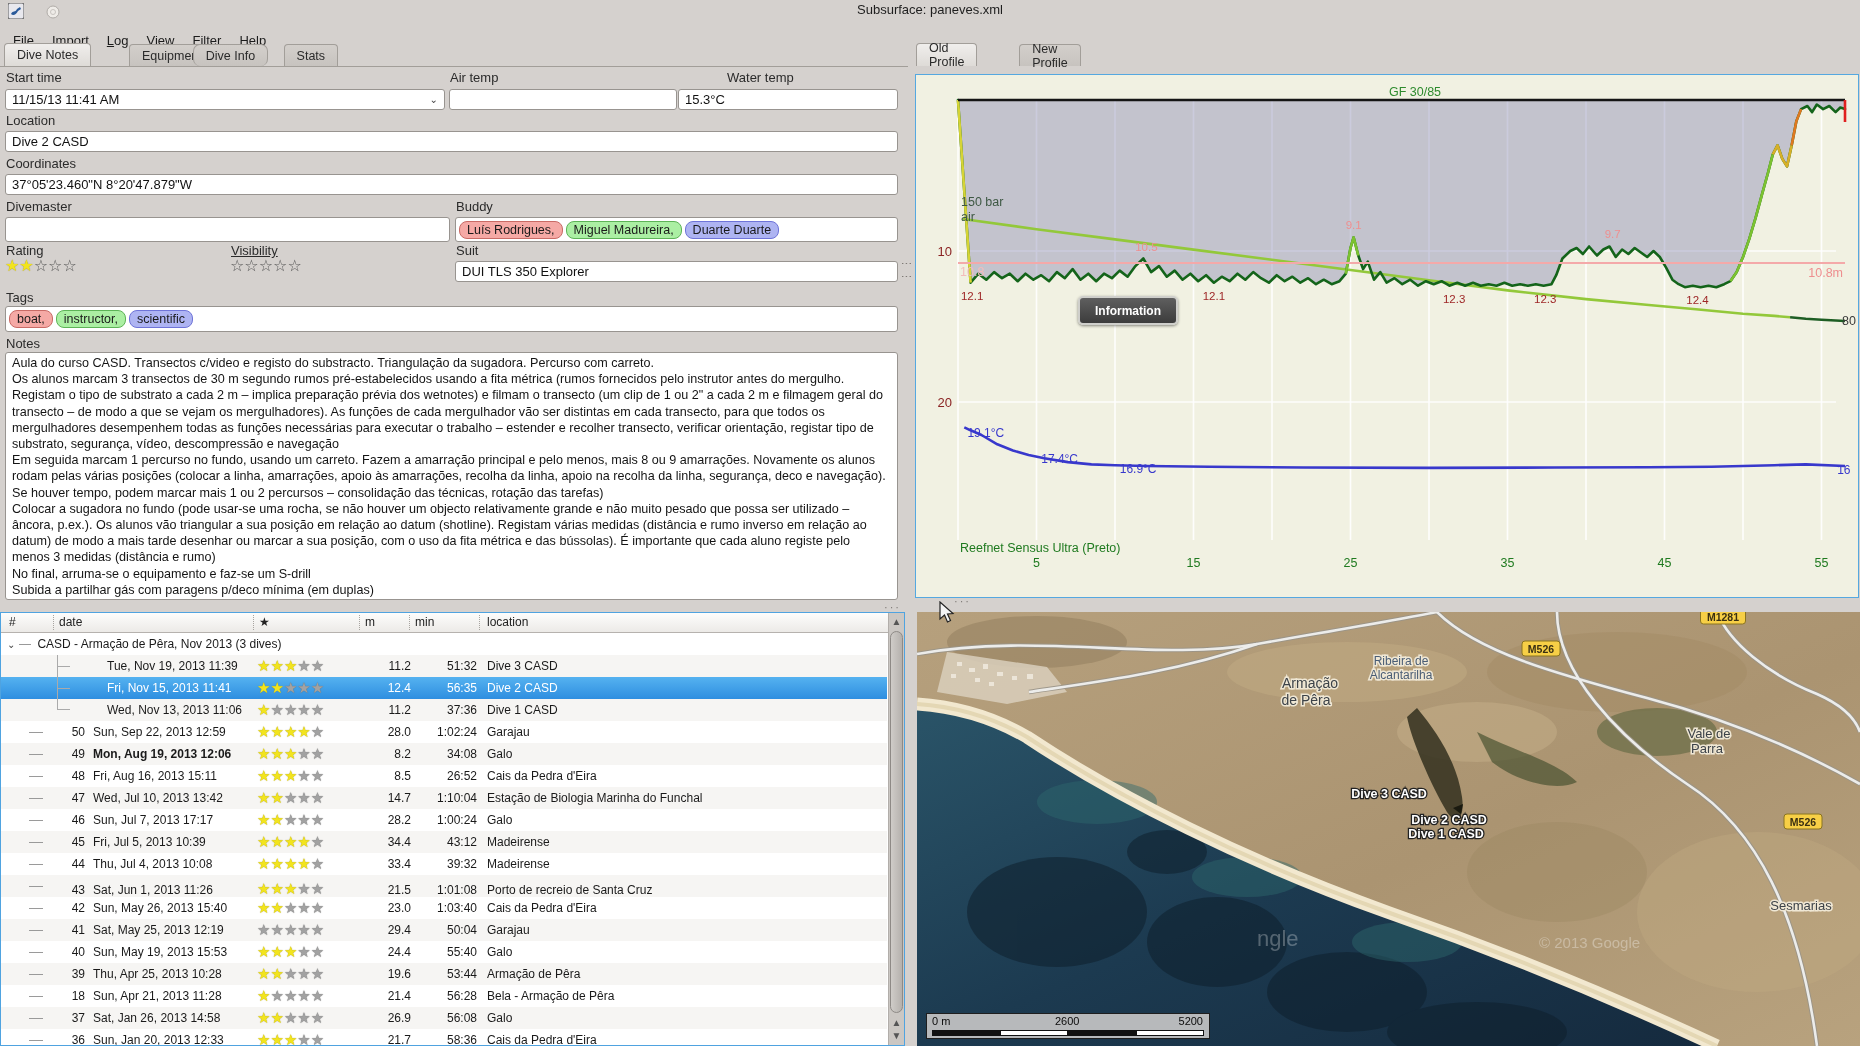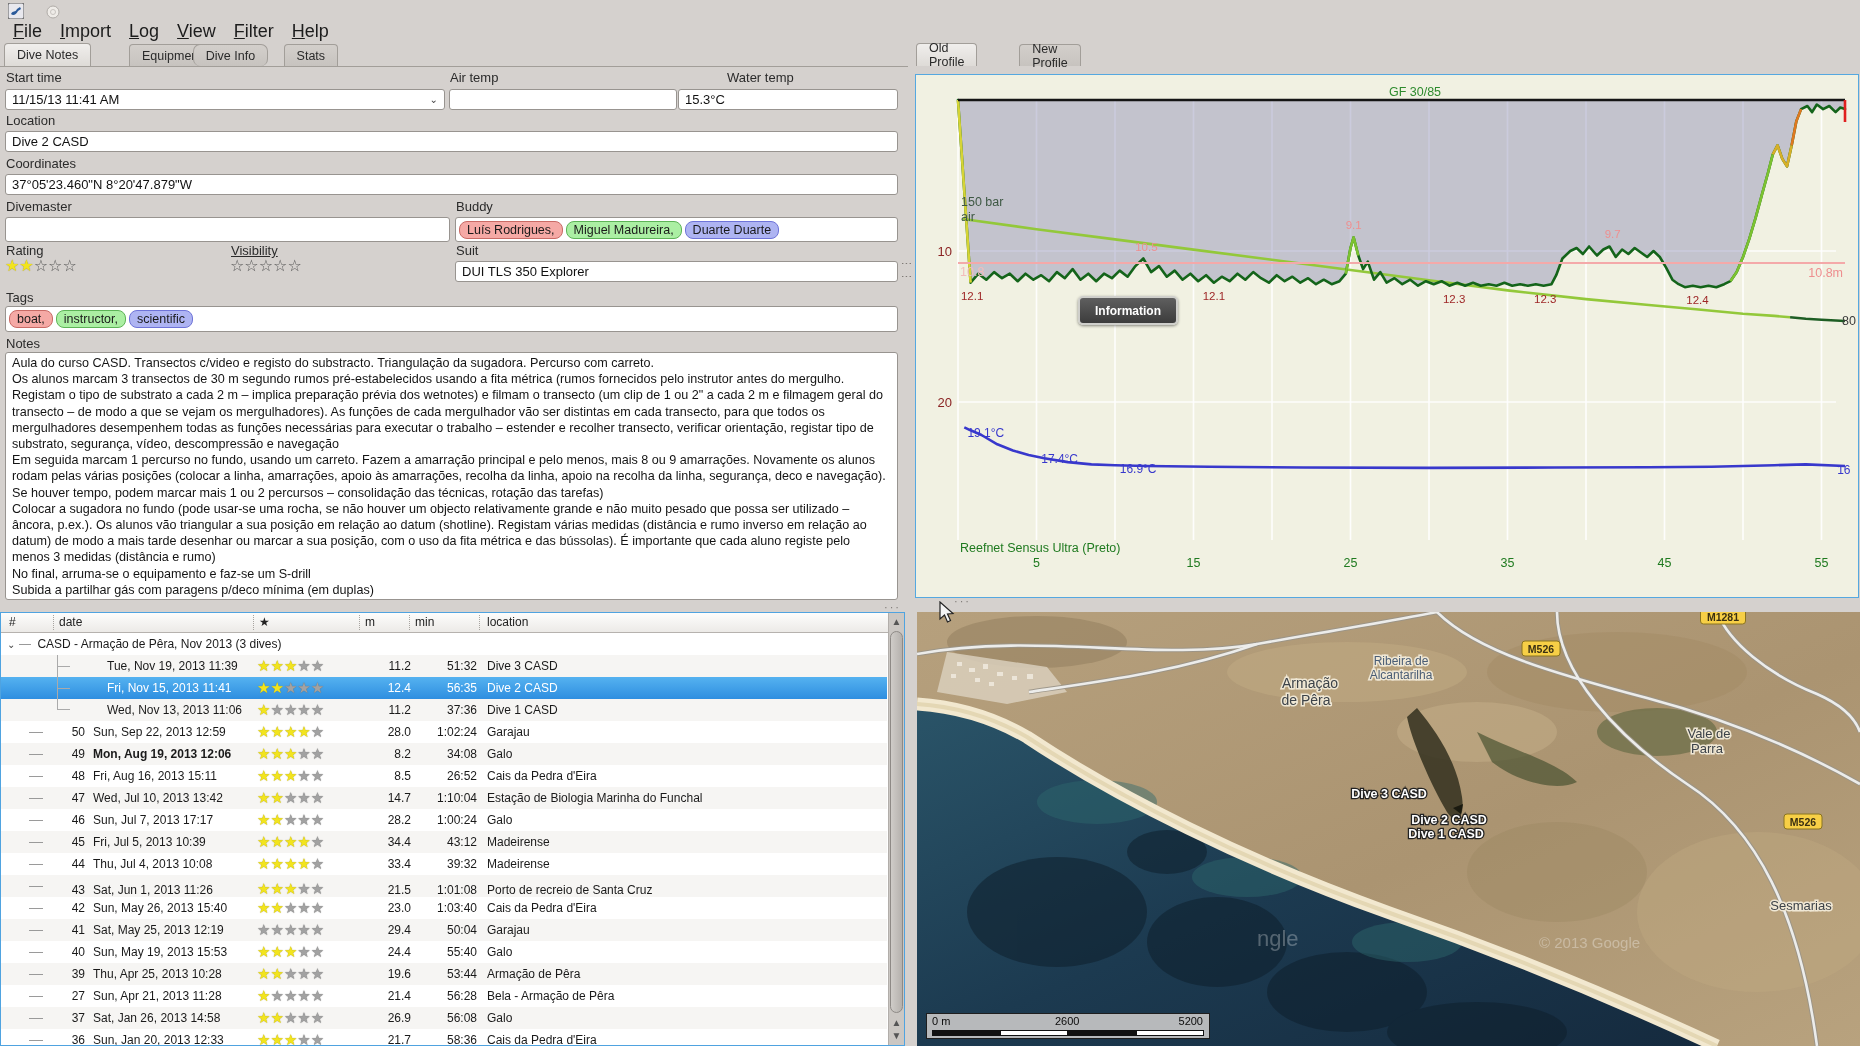--- a/index.html
+++ b/index.html
@@ -2,21 +2,21 @@
 <html><head>
 <meta charset="utf-8">
 <style>
   html,body{margin:0;padding:0;}
   body{width:1860px;height:1046px;overflow:hidden;background:#d5d1ce;
        font-family:"Liberation Sans","DejaVu Sans",sans-serif;position:relative;}
   .abs{position:absolute;}
   .lbl{position:absolute;font-size:13px;color:#2b2b2b;white-space:nowrap;}
   .input{position:absolute;background:#fff;border:1px solid #989490;border-radius:3px;
          font-size:13px;color:#111;display:flex;align-items:center;padding:0 6px;box-sizing:border-box;}
-  .menu-item{display:inline-block;padding:3px 9px;font-size:18px;color:#1c1c1c;cursor:default;}
+  .menu-item{display:inline-block;padding:3px 9px;font-size:13px;color:#1c1c1c;cursor:default;margin-top:12px;}
   .menu-item::first-letter{text-decoration:underline;}
   .tab{position:absolute;height:22px;display:flex;align-items:center;justify-content:center;
        font-size:12.5px;color:#2a2a2a;background:linear-gradient(#d3cfcb,#c7c3bf);
        border:1px solid #a29e99;border-bottom:none;border-radius:4px 4px 0 0;padding:0 12px;box-sizing:border-box;}
   .tab.active{background:linear-gradient(#f0eeec,#dedbd7);height:23px;z-index:2;}
   .tabline{position:absolute;height:1px;background:#a29e99;}
   .pill{display:inline-block;border-radius:8px;padding:1px 7px;font-size:12.5px;color:#1a1a1a;
         margin-right:3px;border:1px solid;}
   .pill.red{background:#f5a9a5;border-color:#c96b66;}
   .pill.green{background:#abefa3;border-color:#5db457;}
@@ -77,20 +77,21 @@
 
 <div class="abs" style="left:0;top:0;width:1860px;height:18px;">
   <svg class="titlebar-icon" style="left:8px;" width="16" height="16">
     <rect x="0" y="0" width="16" height="16" rx="2" fill="#e8e8ee" stroke="#555"></rect>
     <path d="M3 11 C5 7 7 10 9 6 L12 4 L13 6 L10 8 C8 12 5 13 3 11 Z" fill="#2a5a9a"></path>
   </svg>
   <svg class="titlebar-icon" style="left:46px;top:5px;" width="14" height="14">
     <circle cx="7" cy="7" r="6" fill="#efece8" stroke="#b0aca8"></circle>
     <circle cx="7" cy="7" r="2.5" fill="none" stroke="#c8c4c0"></circle>
   </svg>
+  <div class="abs" style="left:0;top:2px;width:100%;text-align:center;font-size:13px;color:#1e1e1e;">Subsurface: paneves.xml</div>
 </div>
 
 <div class="abs" id="menubar" style="left:4px;top:18px;height:24px;"><span class="menu-item">File</span><span class="menu-item">Import</span><span class="menu-item">Log</span><span class="menu-item">View</span><span class="menu-item">Filter</span><span class="menu-item">Help</span></div>
 
 <div class="abs" id="left-tabbar" style="left:0;top:43px;width:908px;height:23px;">
     <div class="tab active" style="left: 4px; top: 0px;">Dive Notes</div>
     <div class="tab" style="left: 92px; top: 1px; margin-left: 37px;">Equipment</div>
     <div class="tab" style="left: 192.8px; top: 1px; border-radius: 7px;">Dive Info</div>
     <div class="tab" style="left: 283.6px; top: 1px;">Stats</div>
   </div>
@@ -312,21 +313,21 @@
       <div class="drow alt" style="top: 350px;">
         <div class="c-num"><span>39</span></div>
         <div class="tree-dash"></div>
         <div class="c-date" style="padding-left: 4px;">Thu, Apr 25, 2013 10:28</div>
         <div class="c-star"><span class="star on" style="font-size: 15px;">★</span><span class="star on" style="font-size: 15px;">★</span><span class="star off" style="font-size: 15px;">★</span><span class="star off" style="font-size: 15px;">★</span><span class="star off" style="font-size: 15px;">★</span></div>
         <div class="c-m">19.6</div>
         <div class="c-min">53:44</div>
         <div class="c-loc">Armação de Pêra</div>
       </div>
       <div class="drow" style="top: 372px;">
-        <div class="c-num"><span>27</span></div>
+        <div class="c-num"><span>18</span></div>
         <div class="tree-dash"></div>
         <div class="c-date" style="padding-left: 4px;">Sun, Apr 21, 2013 11:28</div>
         <div class="c-star"><span class="star on" style="font-size: 15px;">★</span><span class="star off" style="font-size: 15px;">★</span><span class="star off" style="font-size: 15px;">★</span><span class="star off" style="font-size: 15px;">★</span><span class="star off" style="font-size: 15px;">★</span></div>
         <div class="c-m">21.4</div>
         <div class="c-min">56:28</div>
         <div class="c-loc">Bela - Armação de Pêra</div>
       </div>
       <div class="drow alt" style="top: 394px;">
         <div class="c-num"><span>37</span></div>
         <div class="tree-dash"></div>

